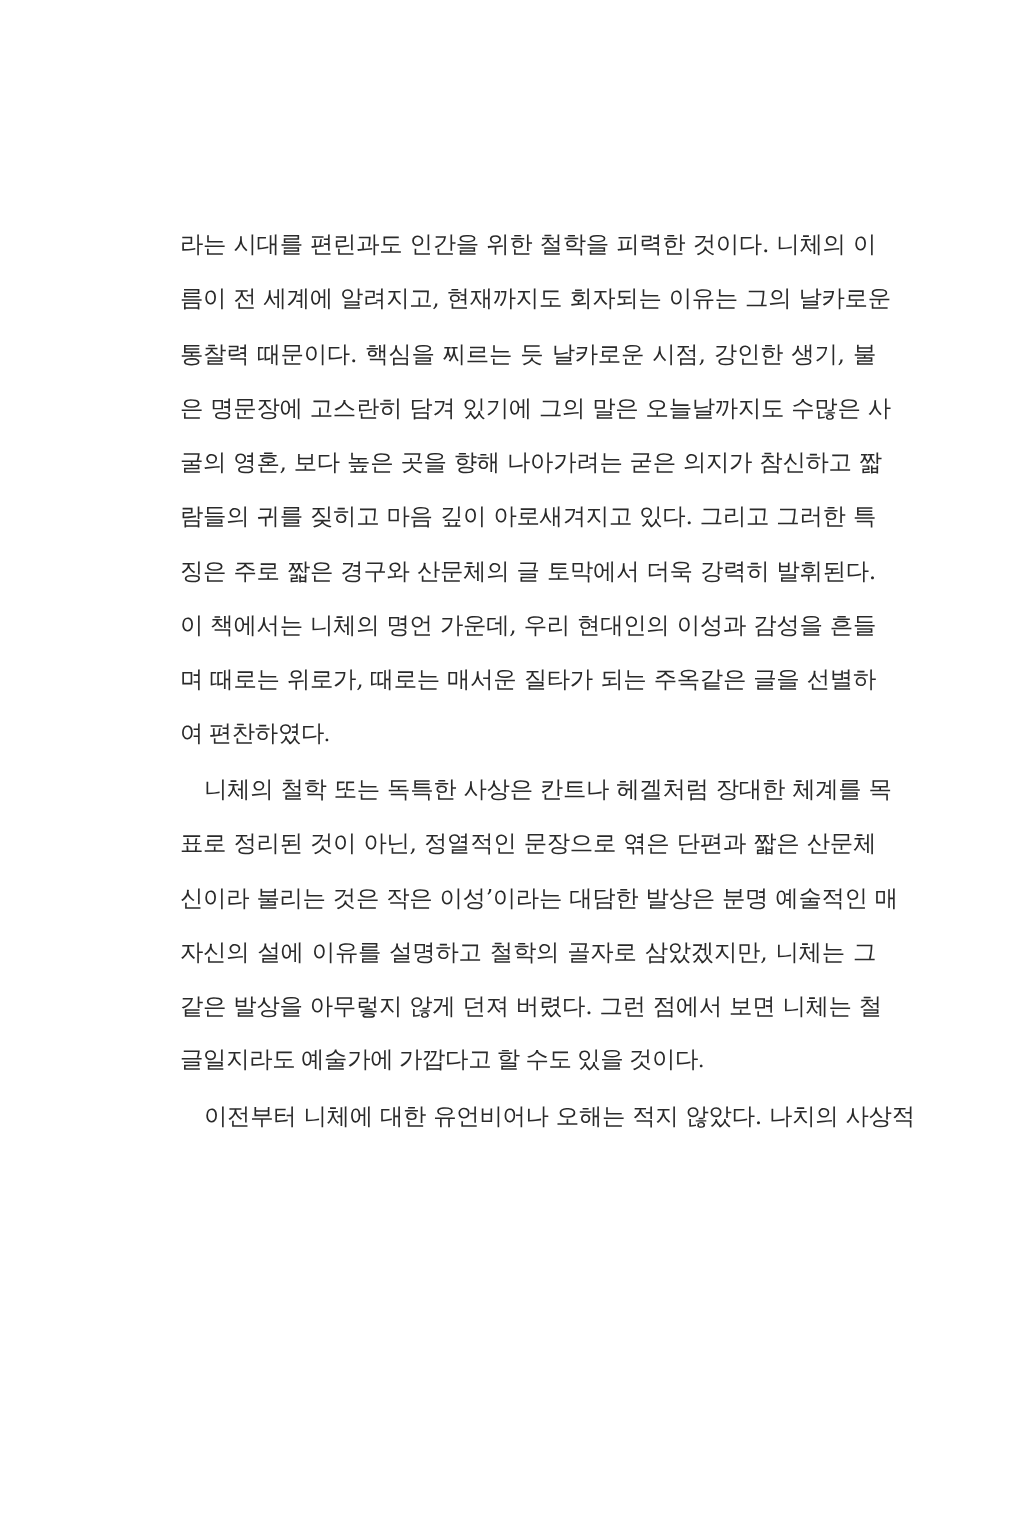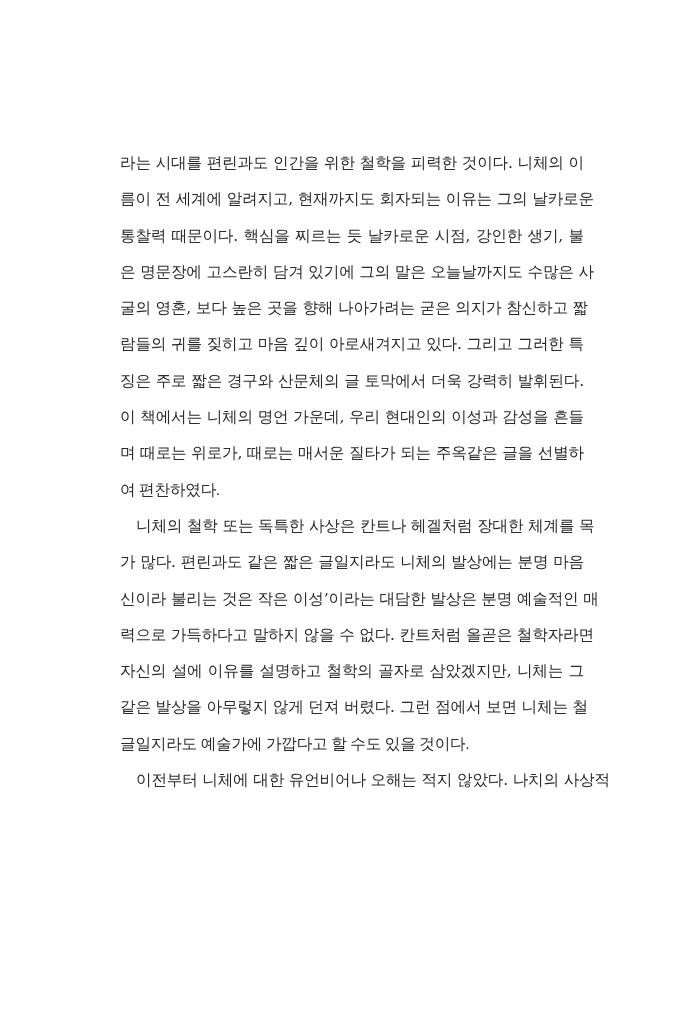--- a/index.html
+++ b/index.html
@@ -49,23 +49,22 @@
     <div class="line">은 명문장에 고스란히 담겨 있기에 그의 말은 오늘날까지도 수많은 사</div>
     <div class="line">굴의 영혼, 보다 높은 곳을 향해 나아가려는 굳은 의지가 참신하고 짧</div>
     <div class="line">람들의 귀를 짖히고 마음 깊이 아로새겨지고 있다. 그리고 그러한 특</div>
     <div class="line">징은 주로 짧은 경구와 산문체의 글 토막에서 더욱 강력히 발휘된다.</div>
     <div class="line">이 책에서는 니체의 명언 가운데, 우리 현대인의 이성과 감성을 흔들</div>
     <div class="line">며 때로는 위로가, 때로는 매서운 질타가 되는 주옥같은 글을 선별하</div>
     <div class="line last">여 편찬하였다.</div>
   </div>
   <div class="paragraph">
     <div class="line indent">니체의 철학 또는 독특한 사상은 칸트나 헤겔처럼 장대한 체계를 목</div>
-    <div class="line">가 많다. 편린과도 같은 짧은 글일지라도 니체의 발상에는 분명 마음</div>
+    <div class="line">표로 정리된 것이 아닌, 정열적인 문장으로 엮은 단편과 짧은 산문체</div>
     <div class="line">신이라 불리는 것은 작은 이성’이라는 대담한 발상은 분명 예술적인 매</div>
-    <div class="line">력으로 가득하다고 말하지 않을 수 없다. 칸트처럼 올곧은 철학자라면</div>
     <div class="line">자신의 설에 이유를 설명하고 철학의 골자로 삼았겠지만, 니체는 그</div>
     <div class="line">같은 발상을 아무렇지 않게 던져 버렸다. 그런 점에서 보면 니체는 철</div>
     <div class="line last">글일지라도 예술가에 가깝다고 할 수도 있을 것이다.</div>
   </div>
   <div class="paragraph">
     <div class="line indent">이전부터 니체에 대한 유언비어나 오해는 적지 않았다. 나치의 사상적</div>
   </div>
 </div>
 
 </body></html>

